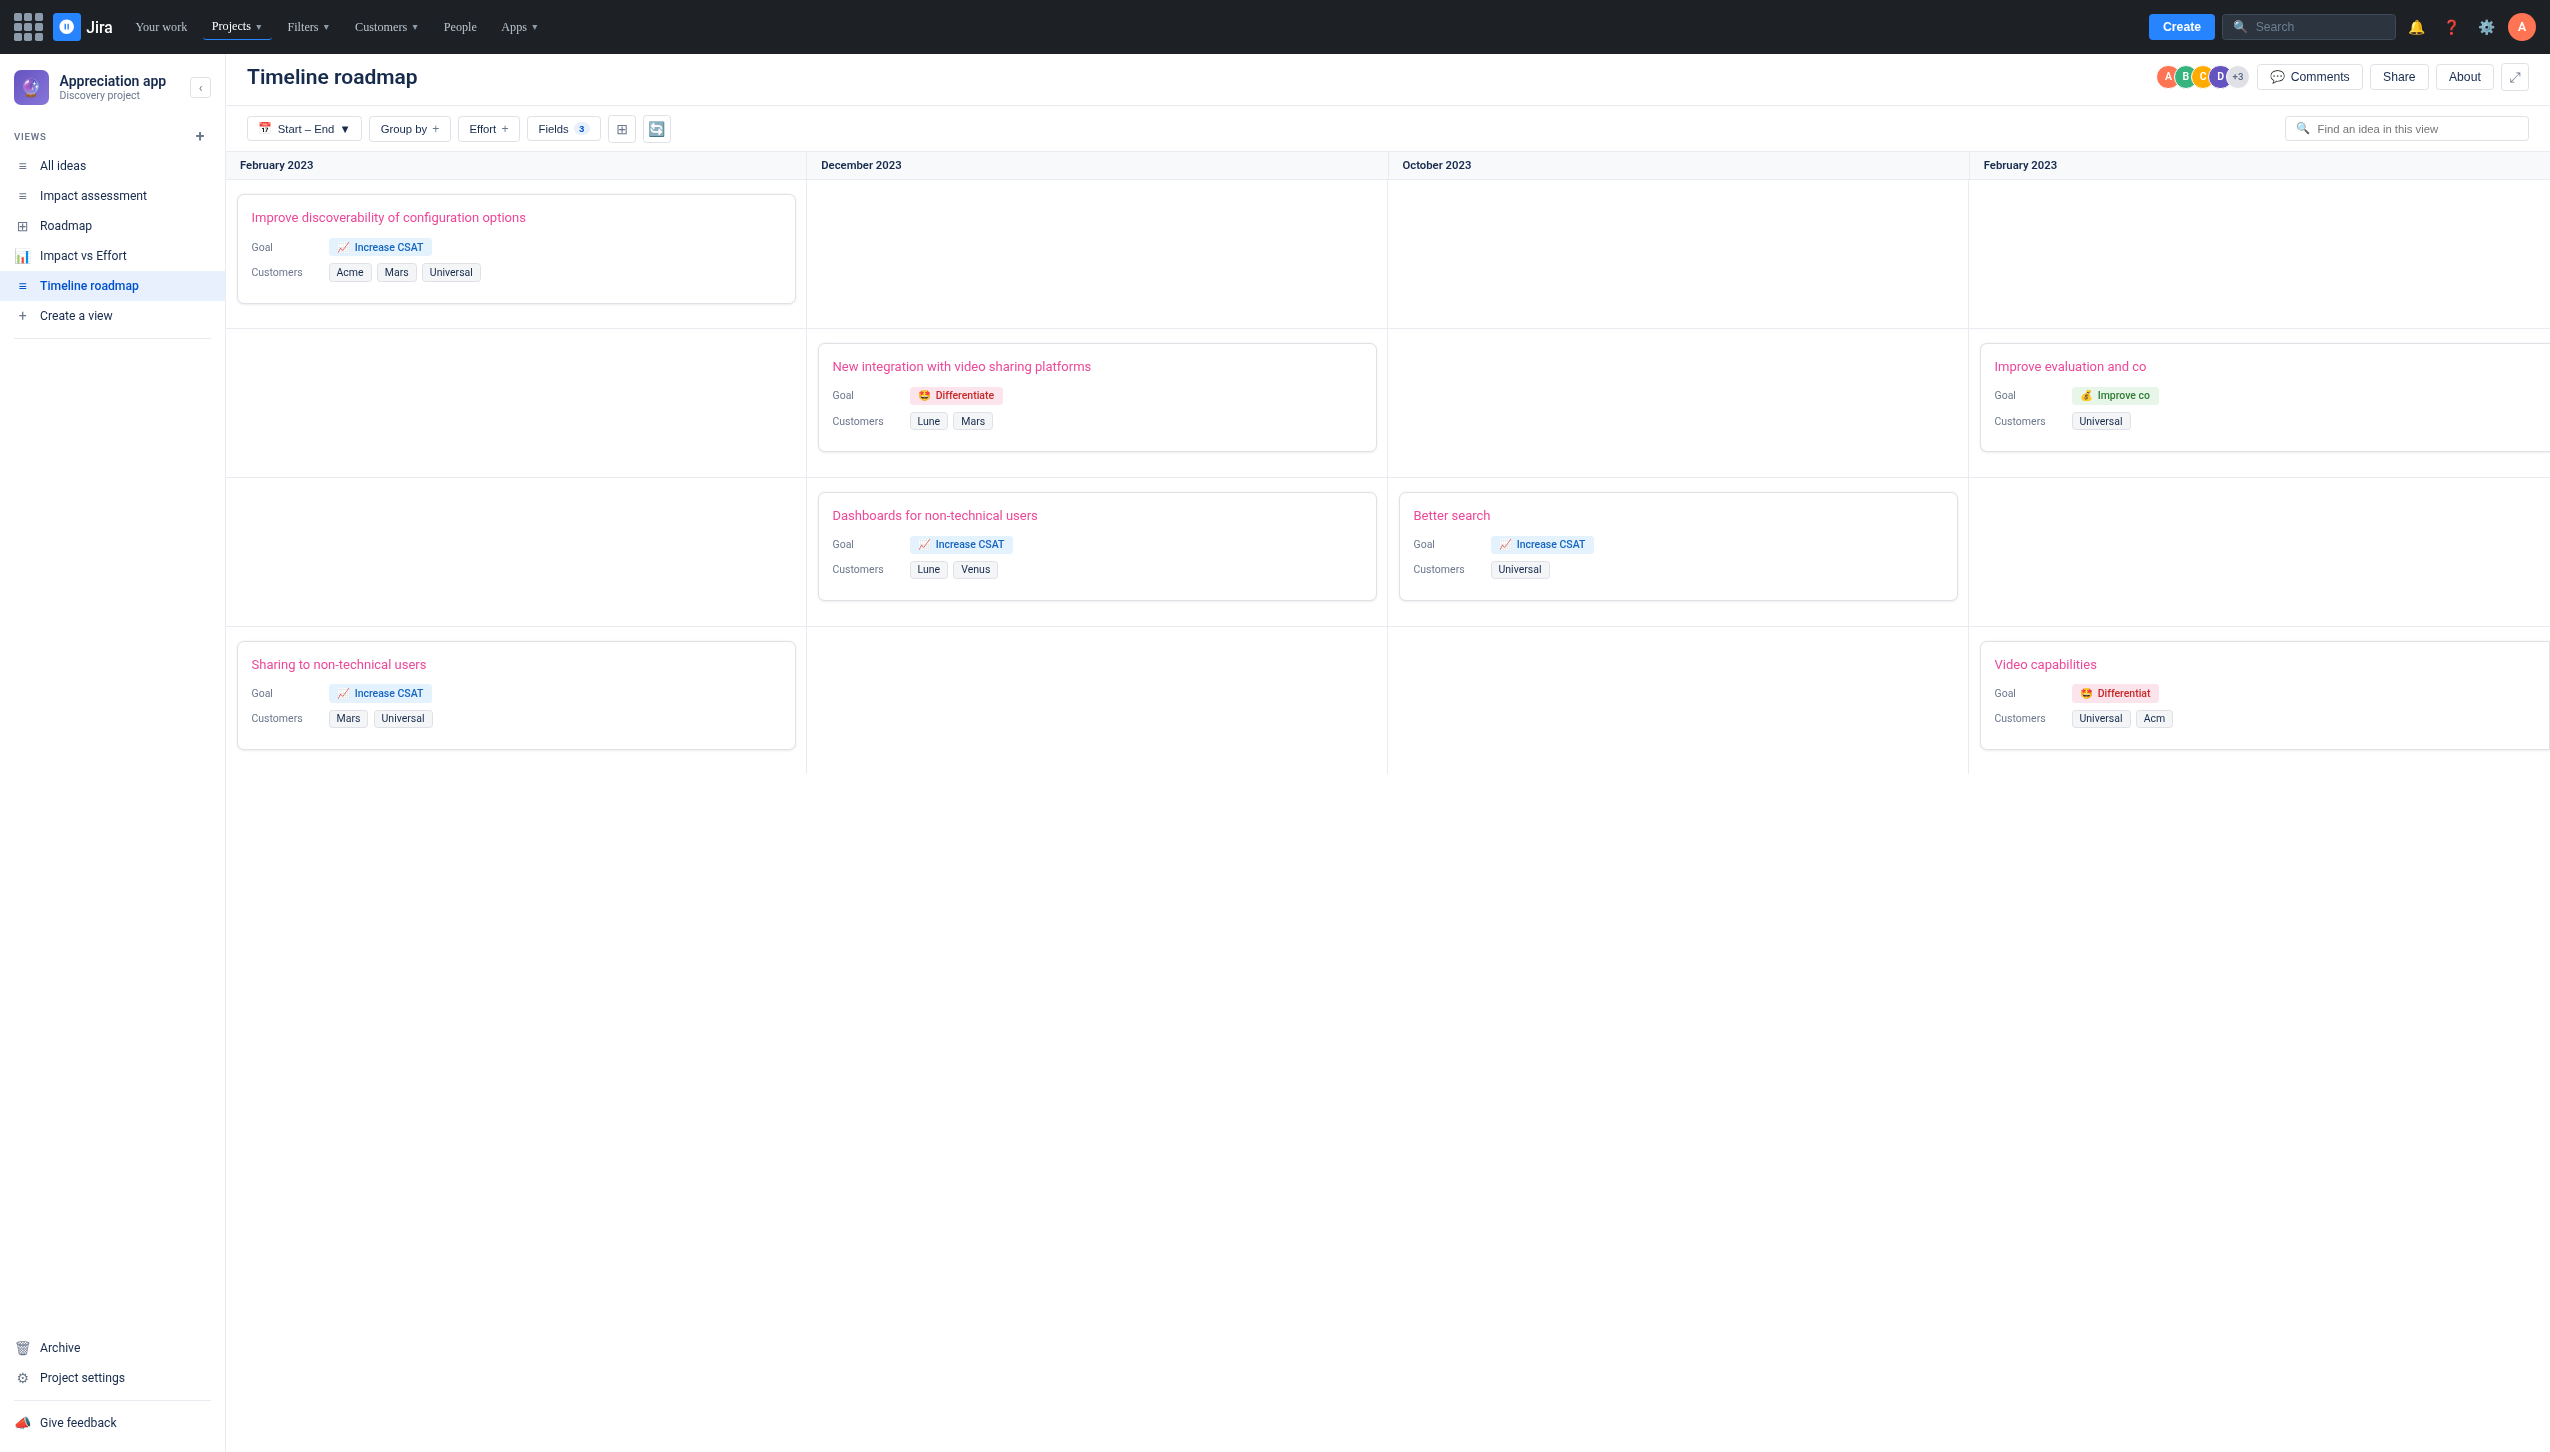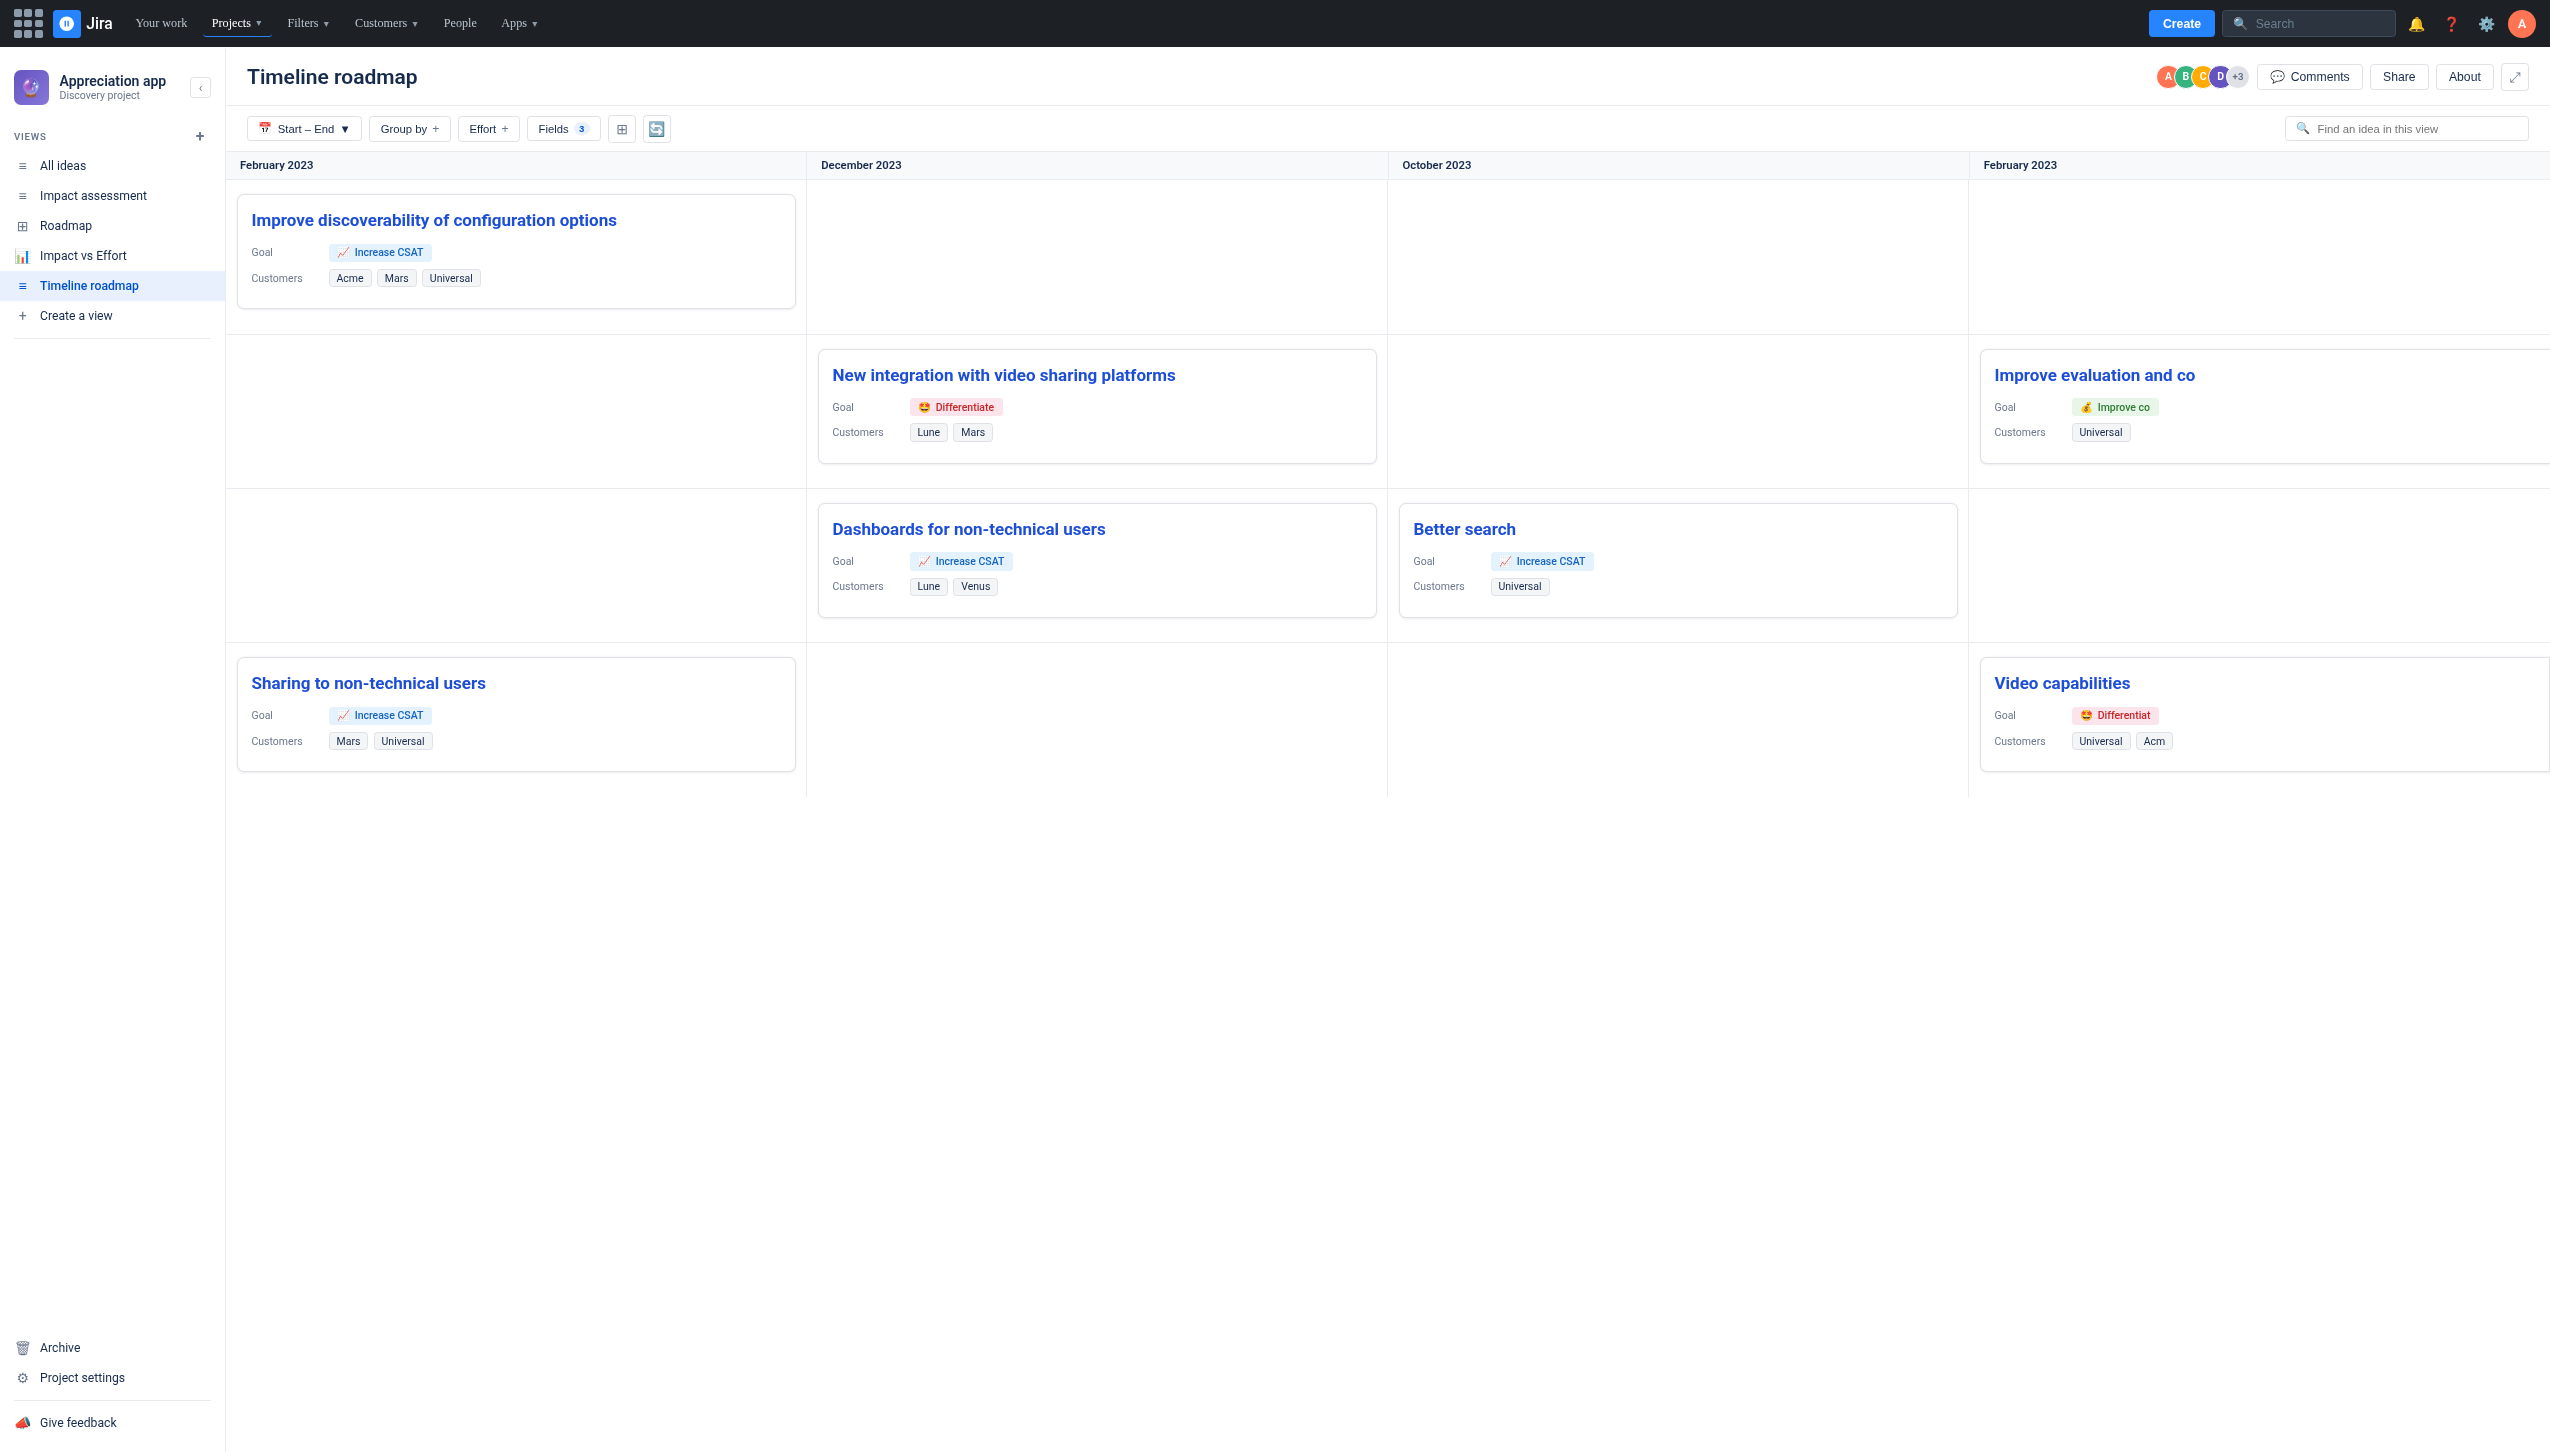--- a/index.html
+++ b/index.html
@@ -1,20 +1,20 @@
 <!DOCTYPE html>
 <html style="font-size:14px"><head>
   <meta charset="utf-8">
   <style>
     * { box-sizing: border-box; margin: 0; padding: 0; }
     body { font-family: -apple-system, BlinkMacSystemFont, 'Segoe UI', Roboto, sans-serif; background: #fff; overflow: hidden; }
 
     
     .topnav {
-      display: flex; align-items: center; height: 47px;
+      display: flex; align-items: center; height: 54px;
       background: #1d2125; padding: 0 14px; gap: 7px;
       position: fixed; top: 0; left: 0; right: 0; z-index: 100;
     }
     .topnav-grid { display: grid; grid-template-columns: 7.8px 7.8px 7.8px; gap: 2.6px; cursor: pointer; margin-right: 3.5px; }
     .topnav-grid span { width: 7.8px; height: 7.8px; background: #8c9bab; border-radius: 1.7px; display: block; }
     .topnav-logo { display: flex; align-items: center; gap: 5.2px; margin-right: 7px; }
     .jira-logo-icon { width: 28px; height: 28px; background: #2684ff; border-radius: 3.5px; display: flex; align-items: center; justify-content: center; }
     .jira-logo-icon svg { width: 17.4px; height: 17.4px; }
     .jira-text { color: #fff; font-size: 15.7px; font-weight: 500; }
     .topnav-item { color: #b8c4ce; font-size: 12.2px; padding: 5.2px 8.7px; border-radius: 3.5px; cursor: pointer; display: flex; align-items: center; gap: 3.5px; white-space: nowrap; font-family: Liberation Serif, serif; }
@@ -70,21 +70,21 @@
     .search-field { display: flex; align-items: center; gap: 7px; border: 0.9px solid #dfe1e6; border-radius: 3.5px; padding: 5.2px 10.5px; width: 244px; }
     .search-field input { border: none; outline: none; font-size: 11.3px; color: #6b778c; background: transparent; width: 100%; }
 
     
     .timeline-area { flex: 1; overflow: auto; position: relative; }
     .timeline-months { display: flex; border-bottom: 0.9px solid #e8ecf0; background: #f8f9fa; position: sticky; top: 0; z-index: 10; }
     .timeline-month { flex: 1; padding: 7px 14px; font-size: 11.3px; font-weight: 600; color: #172b4d; border-right: 0.9px solid #e8ecf0; min-width: 261px; }
 
     
     .idea-card { background: #fff; border: 0.9px solid #dfe1e6; border-radius: 7px; padding: 14px; margin-bottom: 10.5px; box-shadow: 0 0.9px 2.6px rgba(0,0,0,0.08); cursor: pointer; }
-    .idea-card-title { font-size: 17px; font-weight: 700; color: #1d4ed8; margin-bottom: 10.5px; line-height: 1.4; }
+    .idea-card-title { font-size: 13px; font-weight: 400; color: #ec4899; margin-bottom: 10.5px; line-height: 1.4; }
     .idea-field { display: flex; align-items: center; gap: 7px; margin-bottom: 7px; }
     .idea-field-label { font-size: 10.5px; color: #6b778c; width: 70px; flex-shrink: 0; }
     .idea-field-value { display: flex; align-items: center; gap: 5.2px; flex-wrap: wrap; }
     .goal-tag { display: inline-flex; align-items: center; gap: 4.4px; padding: 2.6px 8.7px; border-radius: 3.5px; font-size: 10.5px; font-weight: 500; }
     .goal-increase-csat { background: #e3f2fd; color: #1565c0; }
     .goal-differentiate { background: #fce4ec; color: #c62828; }
     .goal-improve-co { background: #e8f5e9; color: #2e7d32; }
     .customer-tag { background: #f4f5f7; color: #172b4d; border: 0.9px solid #dfe1e6; border-radius: 3.5px; padding: 1.7px 7px; font-size: 10.5px; }
 
     

